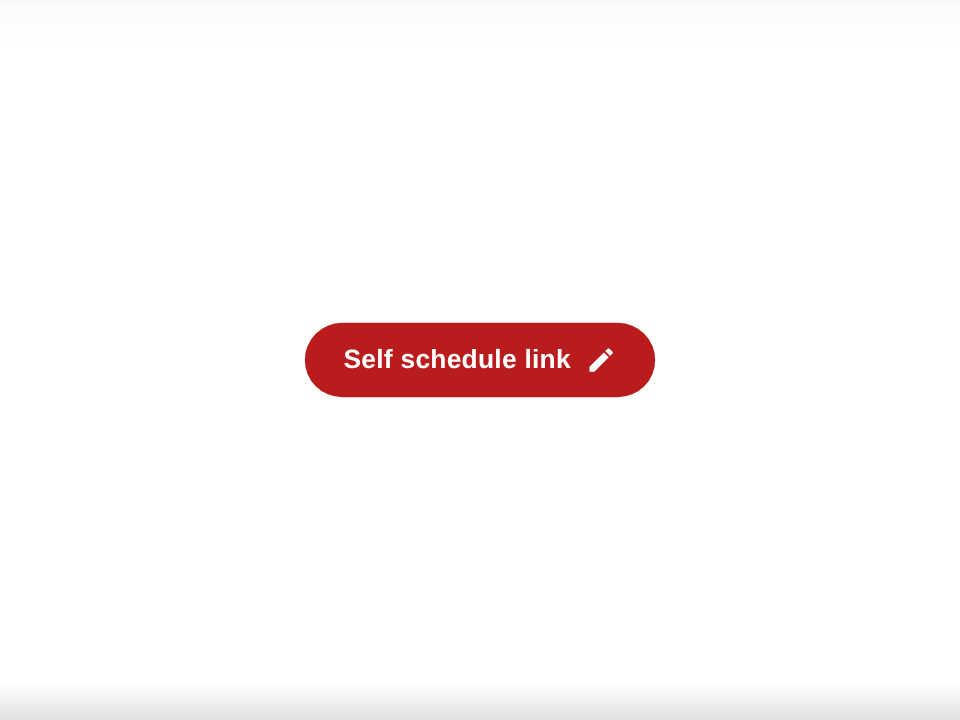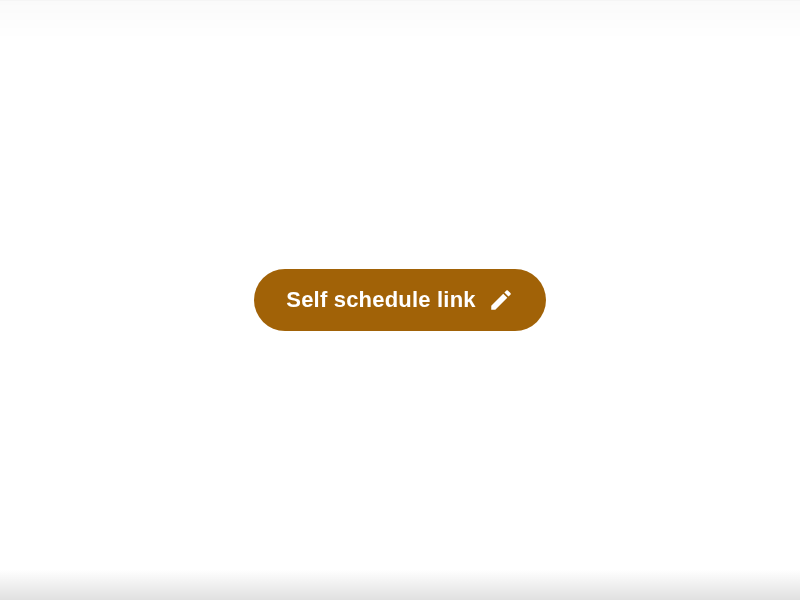--- a/index.html
+++ b/index.html
@@ -36,21 +36,21 @@
       width: 100%;
       height: 100%;
       display: flex;
       align-items: center;
       justify-content: center;
     }
     .self-schedule-button {
       display: inline-flex;
       align-items: center;
       gap: 12px;
-      background: #a16207;
+      background: #b91c1c;
       color: #ffffff;
       border: none;
       border-radius: 999px;
       padding: 18px 32px;
       font-size: 22px;
       font-weight: 700;
       cursor: pointer;
       letter-spacing: 0.2px;
     }
     .self-schedule-button .icon {

